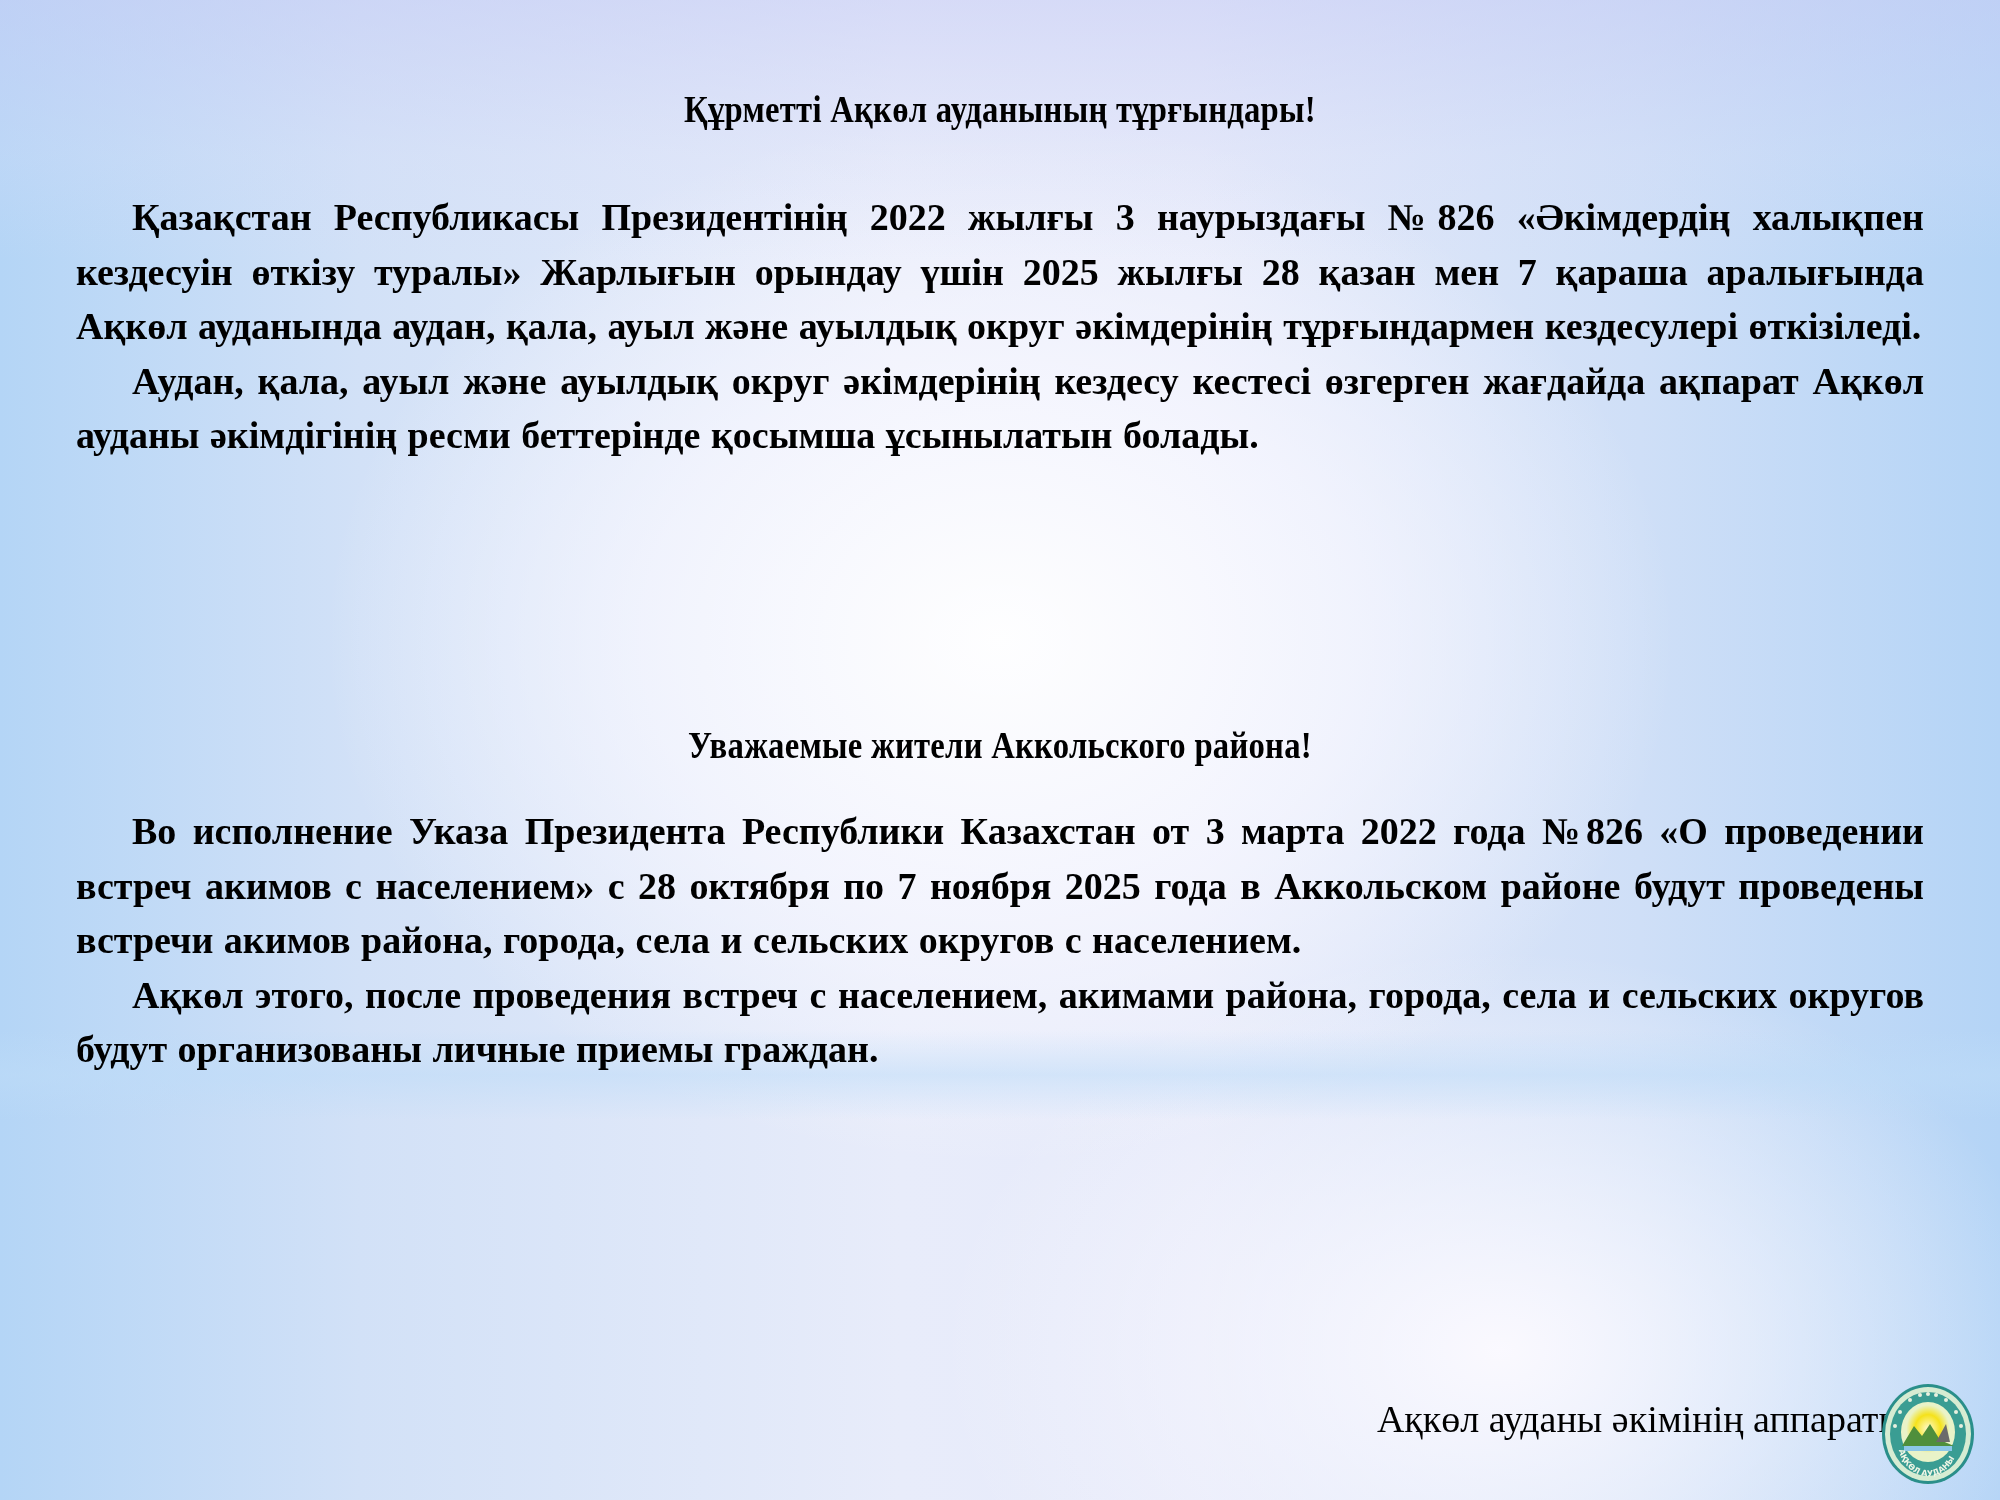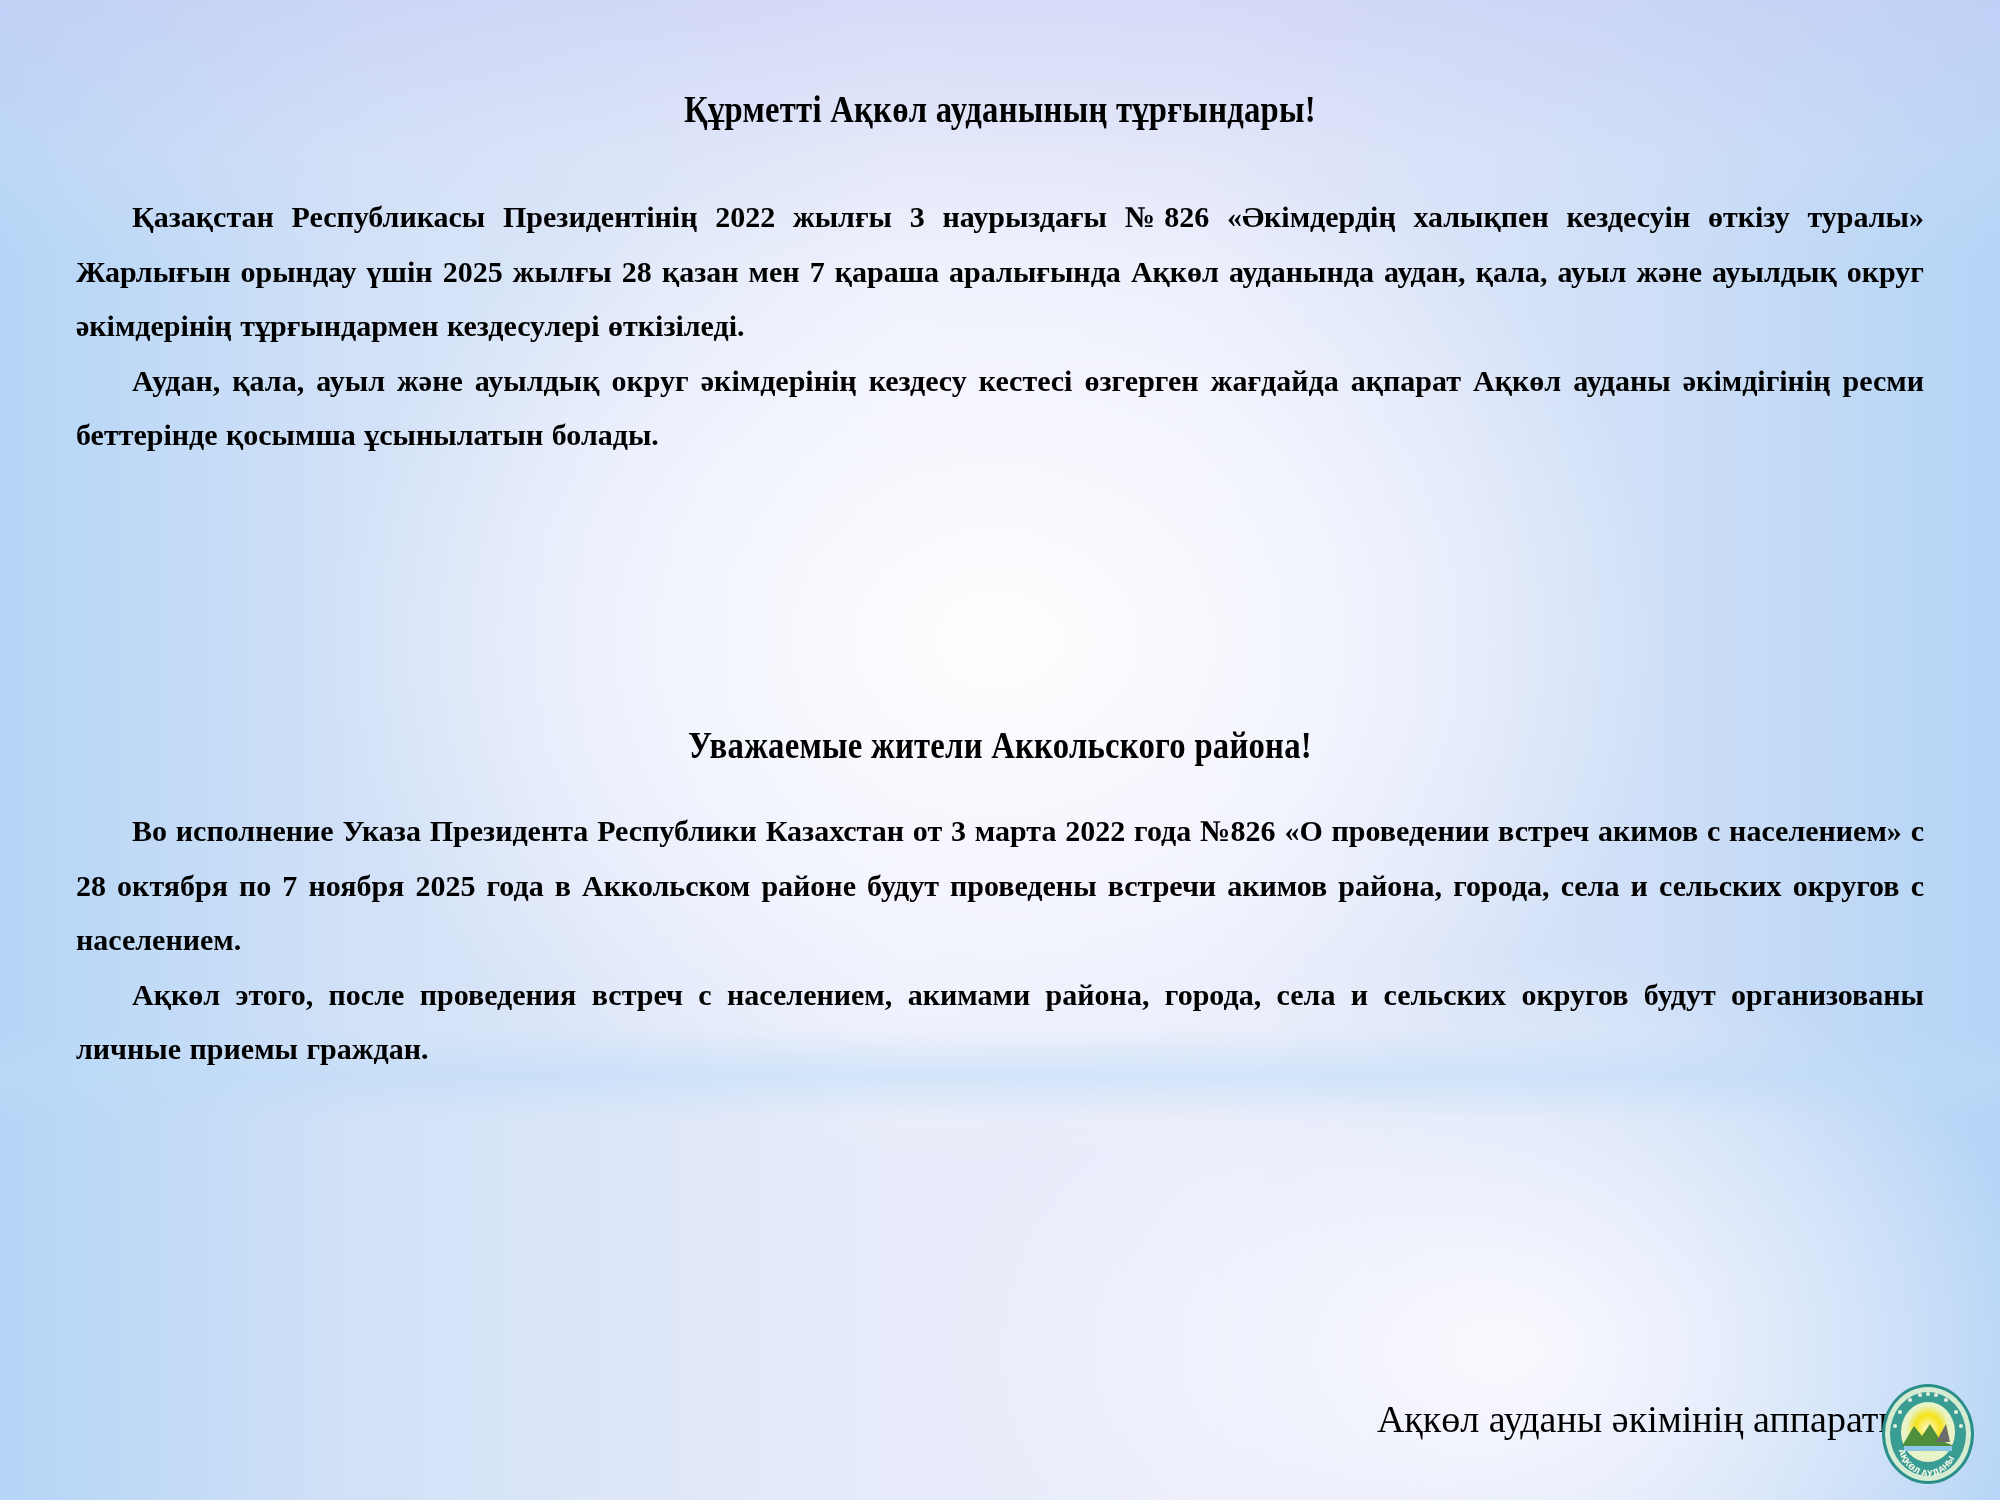--- a/index.html
+++ b/index.html
@@ -47,21 +47,21 @@
     letter-spacing: 0.3px;
   }
   .heading.kz { top: 82px; }
   .heading.ru { top: 718px; }
 
   .body-block {
     position: absolute;
     left: 0;
     width: 1848px;
     font-weight: bold;
-    font-size: 30px;
+    font-size: 38px;
     line-height: 54.5px;
     text-align: justify;
   }
   .body-block.kz { top: 190px; }
   .body-block.ru { top: 804px; }
   .para {
     margin: 0;
     text-indent: 56px;
     text-align: justify;
     text-align-last: left;

